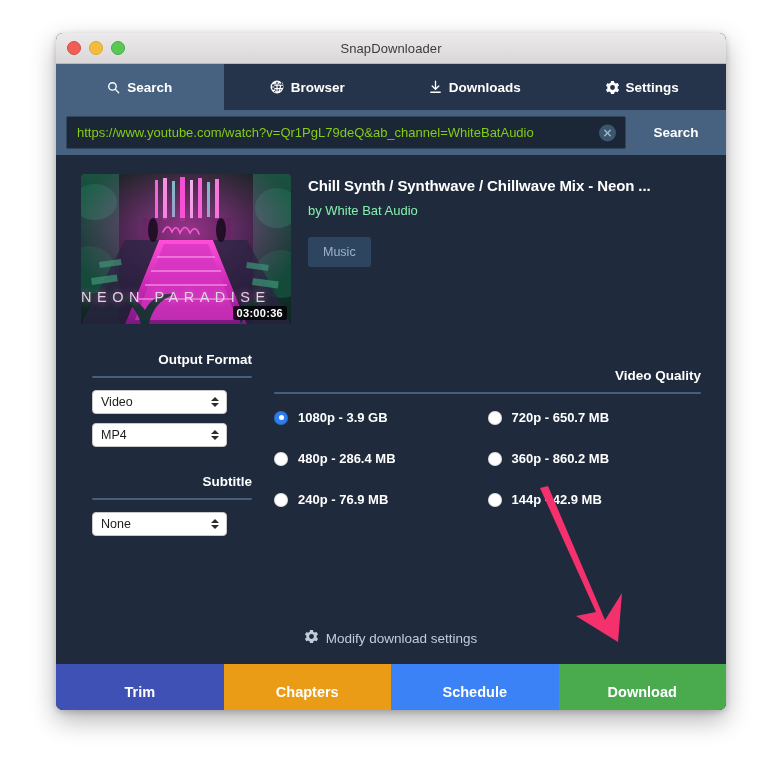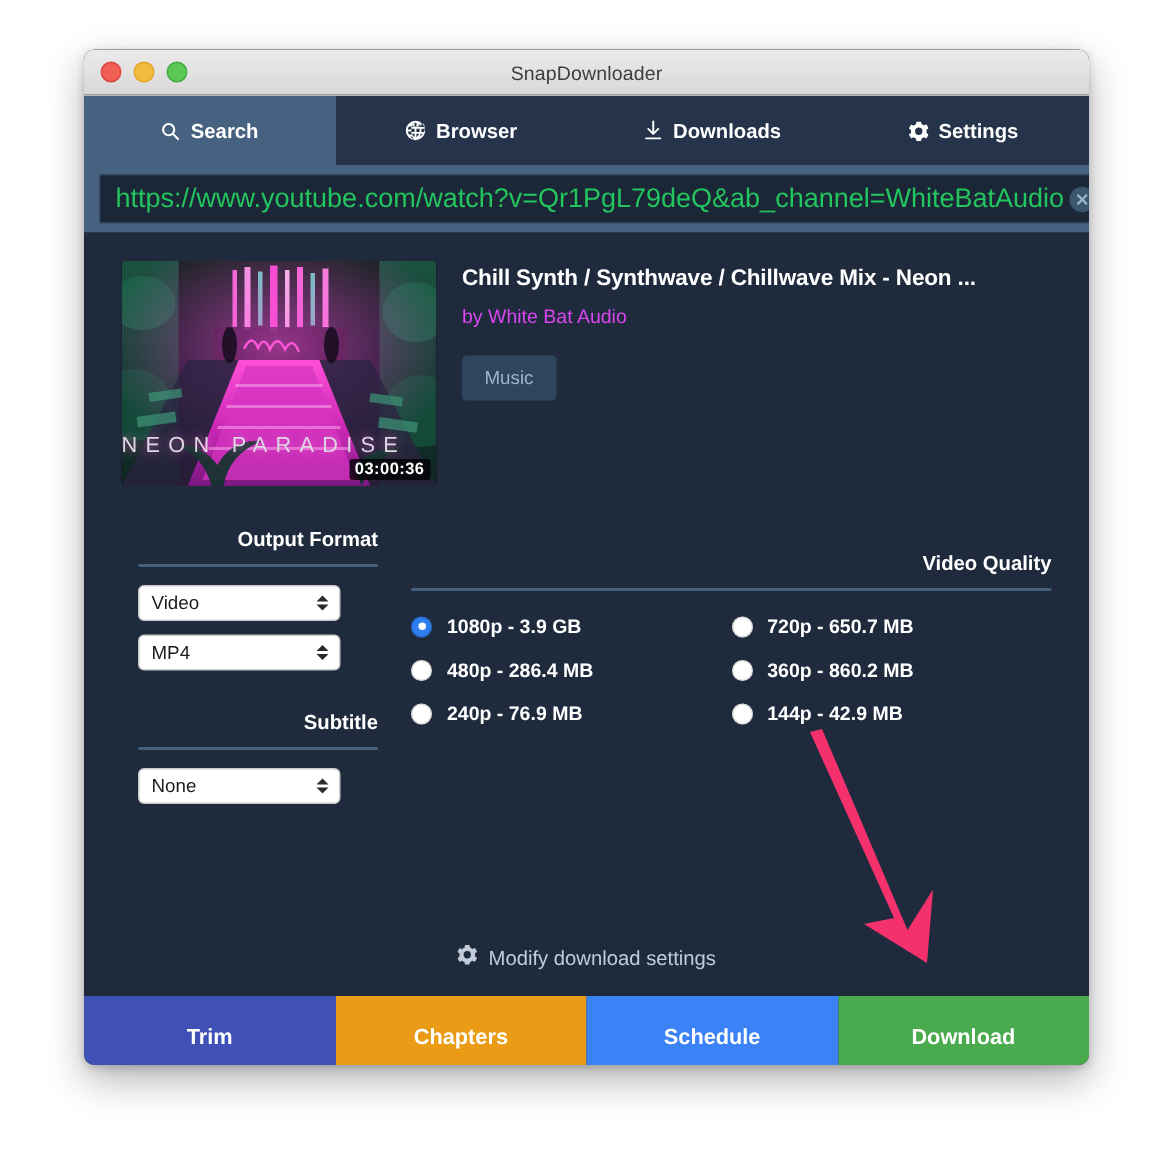--- a/index.html
+++ b/index.html
@@ -102,22 +102,22 @@
     flex: 1;
     height: 31px;
     background: #1b2637;
     border: 1px solid #33455c;
     border-radius: 2px;
     display: flex;
     align-items: center;
   }
   .urlfield .urltext {
     flex: 1;
-    color: #22c55e;
-    font-size: 18px;
+    color: #84cc16;
+    font-size: 13px;
     padding: 0 30px 0 10px;
     white-space: nowrap;
     overflow: hidden;
     text-overflow: clip;
   }
   .clear-btn {
     position: absolute;
     right: 9px;
     top: 50%;
     transform: translateY(-50%);
@@ -194,21 +194,21 @@
   .vid-title {
     color: #ffffff;
     font-size: 15px;
     font-weight: bold;
     white-space: nowrap;
     overflow: hidden;
     text-overflow: ellipsis;
     letter-spacing: -0.1px;
   }
   .vid-author {
-    color: #d946ef;
+    color: #86efac;
     font-size: 13px;
     margin-top: 9px;
   }
   .badge {
     display: inline-block;
     margin-top: 19px;
     background: #2e4560;
     color: #9fb2c8;
     font-size: 12.5px;
     padding: 8px 15px;
@@ -271,21 +271,21 @@
     display: block;
   }
   .select .arrows i.up   { border-bottom: 4.5px solid #2b2b2b; }
   .select .arrows i.down { border-top: 4.5px solid #2b2b2b; }
 
   .sub-gap { height: 18px; }
 
   .qual-grid {
     display: grid;
     grid-template-columns: 1fr 1fr;
-    row-gap: 14px;
+    row-gap: 26px;
     padding-top: 4px;
   }
   .qopt {
     display: flex;
     align-items: center;
     gap: 10px;
     cursor: pointer;
   }
   .radio {
     width: 14px;

